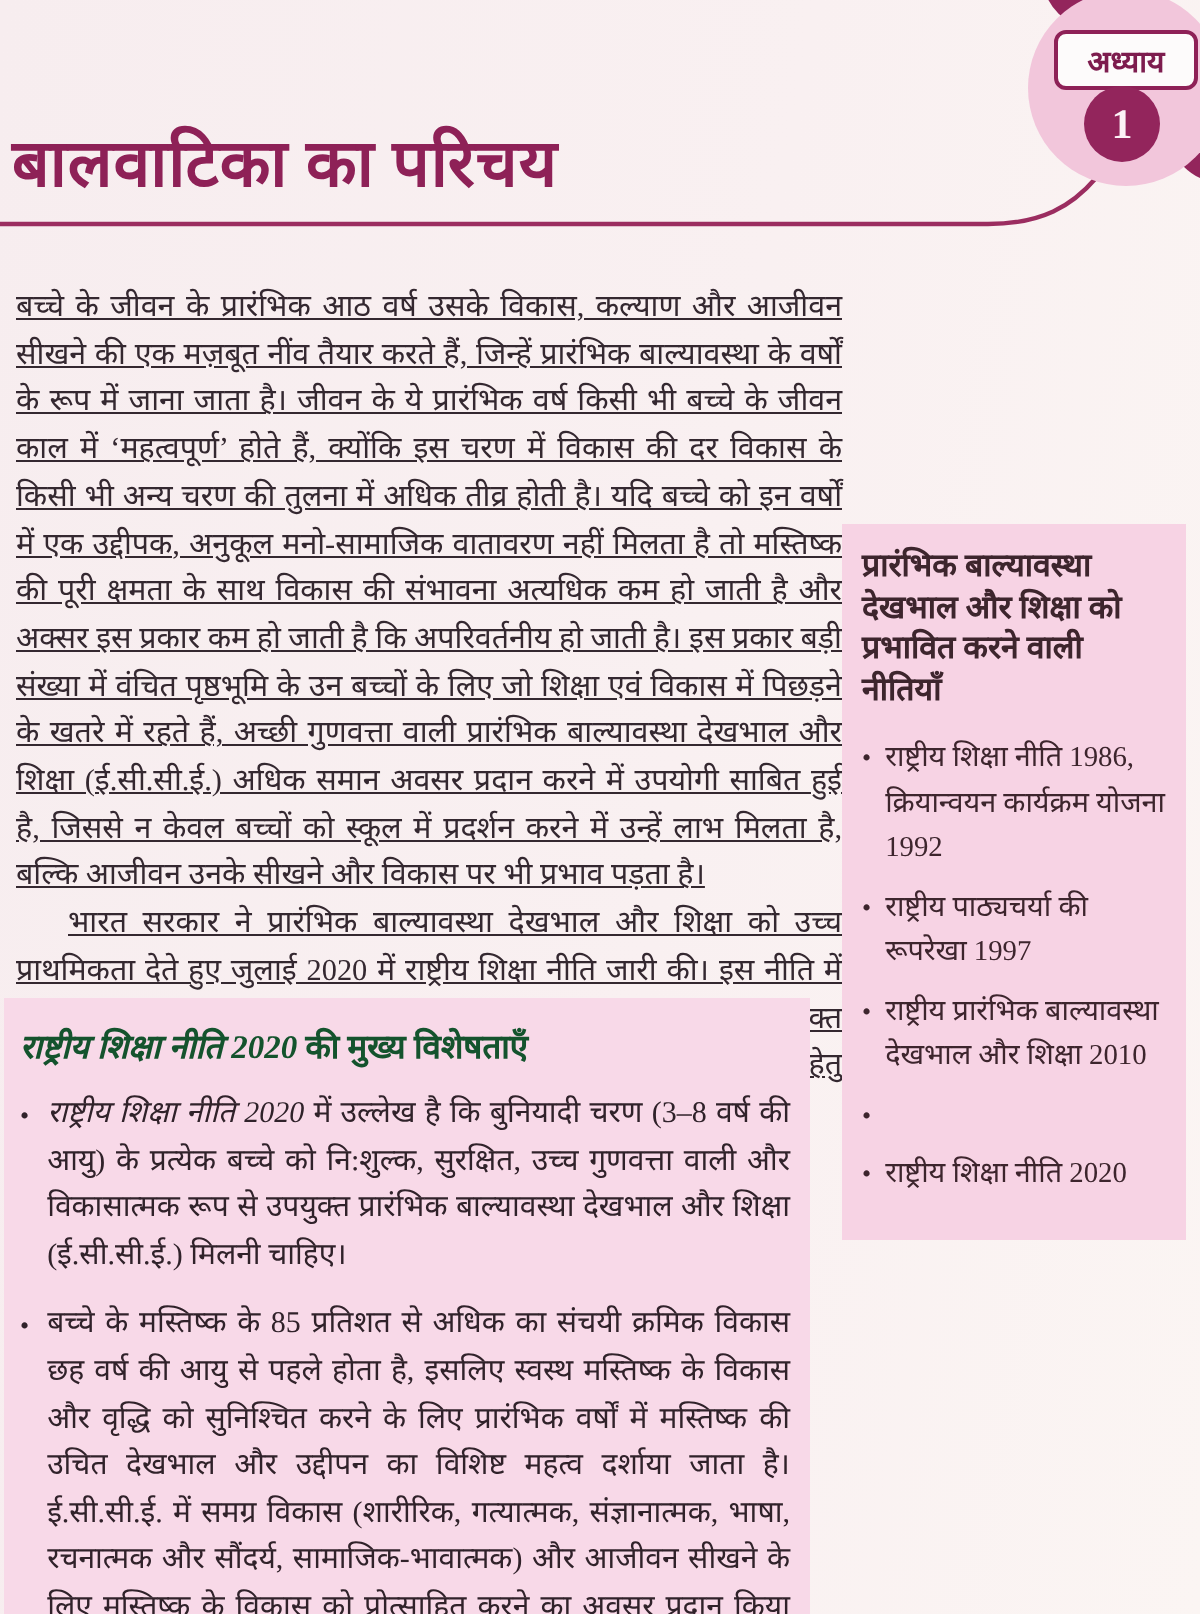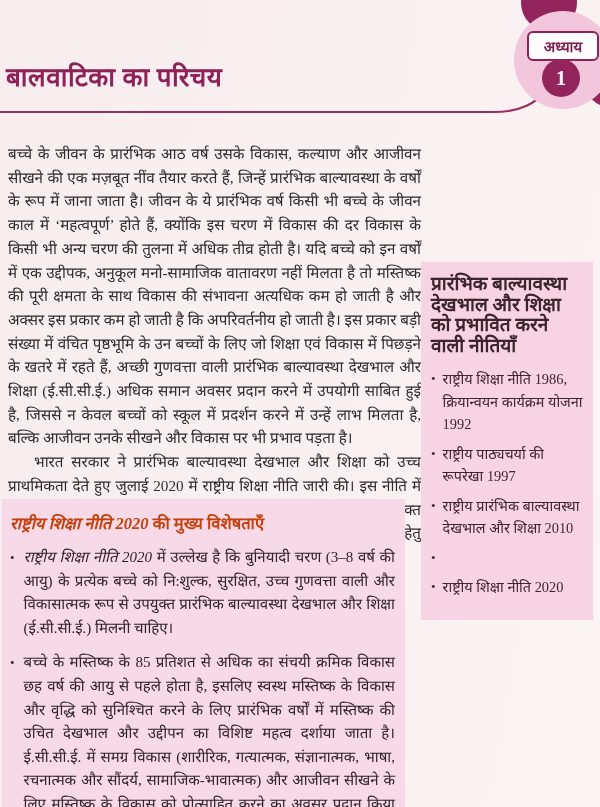--- a/index.html
+++ b/index.html
@@ -18,28 +18,28 @@
   
   .header-curve {
     position: absolute; left: 0; top: 0;
     width: 600px; height: 140px;
     z-index: 1;
   }
   .page-title {
     position: absolute; left: 6px; top: 58px;
     z-index: 2;
     margin: 0;
-    font-size: 26px; font-weight: 700;
+    font-size: 33px; font-weight: 700;
     color: #8e2157;
     letter-spacing: 0.5px;
     white-space: nowrap;
   }
 
   
-  .badge-layer { position: absolute; left: 0; top: 16px; width: 600px; height: 140px; z-index: 3; }
+  .badge-layer { position: absolute; left: 0; top: 0; width: 600px; height: 140px; z-index: 3; }
   .circle { position: absolute; border-radius: 50%; }
   .circle-dark-top    { left: 521px; top: -41px; width: 56px; height: 56px; background: #93255c; }
   .circle-dark-right  { left: 583px; top: 32px;  width: 60px; height: 60px; background: #93255c; }
   .circle-light       { left: 514px; top: -5px;  width: 98px; height: 98px; background: #f2c6db; }
   .chapter-label-box {
     position: absolute; left: 527px; top: 15px;
     width: 68px; height: 26px;
     background: #fdfbfb;
     border: 2px solid #8e2157;
     border-radius: 6px;
@@ -52,40 +52,41 @@
     background: #93255c; border-radius: 50%;
     display: flex; align-items: center; justify-content: center;
     font-size: 21px; font-weight: 700; color: #fcf2f6;
   }
 
   
   .body-col {
     position: absolute; left: 8px; top: 142px;
     width: 413px; z-index: 2;
     color: #342830;
+    text-decoration: underline;
   }
   .body-col p {
     margin: 0;
     font-size: 15.2px; line-height: 23.7px;
     text-align: justify;
   }
   .body-col p.indent { text-indent: 26px; }
 
   
   .side-box {
     position: absolute; left: 421px; top: 262px;
     width: 152px;
     background: #f7d3e4;
     padding: 12px 10px 14px 10px;
     z-index: 2;
     color: #3d252d;
   }
   .side-box-heading {
     margin: 0;
-    font-size: 19px; line-height: 20.5px;
+    font-size: 16px; line-height: 20.5px;
     font-weight: 700;
   }
   .side-list { list-style: none; margin: 12px 0 0 0; padding: 0; }
   .side-list li {
     display: flex; gap: 7px;
     font-size: 14.4px; line-height: 22.5px;
     margin-bottom: 7px;
   }
   .side-list li .dot { flex: none; font-size: 13px; line-height: 22.5px; }
   .side-list li.italic .item-text { }
@@ -95,21 +96,21 @@
     position: absolute; left: 2px; top: 499px;
     width: 385px;
     background: #f8d9e8;
     padding: 12px 10px 14px 8px;
     z-index: 2;
     color: #30222a;
   }
   .features-heading {
     margin: 0 0 2px 0;
     font-size: 16.5px; font-weight: 700;
-    color: #c2410c;
+    color: #14532d;
   }
   .features-heading .lead-italic { font-style: italic; }
   .feature-list { list-style: none; margin: 12px 0 0 0; padding: 0; }
   .feature-list li {
     display: flex; gap: 9px;
     margin-bottom: 11px;
   }
   .feature-list li:last-child { margin-bottom: 0; }
   .feature-list .dot { flex: none; font-size: 13px; line-height: 23.6px; }
   .feature-list .item-text {

